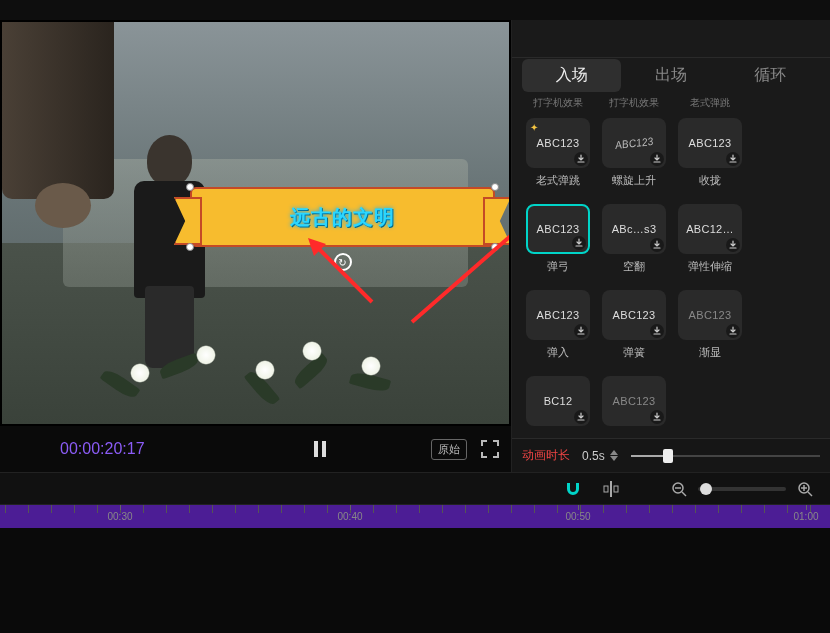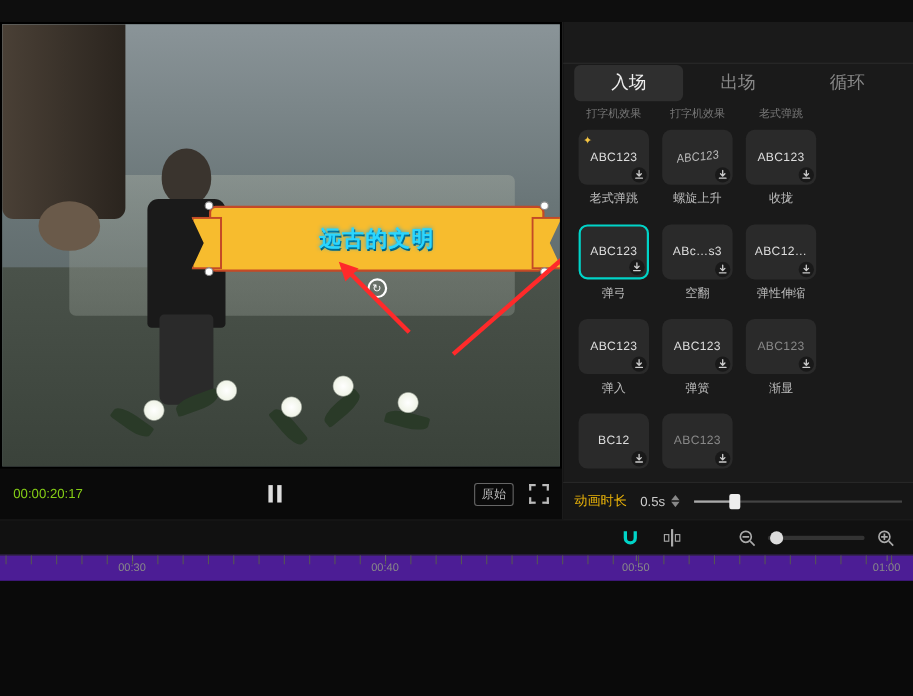--- a/index.html
+++ b/index.html
@@ -84,21 +84,21 @@
 .arrow-head { fill:#ff2a2a; }
 
 .playback-bar {
   height: 46px;
   display: flex;
   align-items: center;
   padding: 0 12px;
   gap: 14px;
   background:#0a0a0a;
 }
-.timecode { font-size:12px; color:#84cc16; flex:0 0 auto; }
+.timecode { font-size:16px; color:#8b5cf6; flex:0 0 auto;margin-left:48px; }
 .pb-spacer1 { flex: 0 0 140px; }
 .pb-btn { background:none; border:none; color:#ddd; cursor:pointer; display:flex; align-items:center; justify-content:center; }
 .pb-spacer2 { flex:1; }
 .ratio-btn { border:1px solid #666; color:#bbb; font-size:11px; padding:2px 6px; border-radius:3px; cursor:pointer; }
 .fullscreen-btn { width:18px; height:18px; position:relative; cursor:pointer; }
 .fullscreen-btn span { position:absolute; width:6px; height:6px; border:2px solid #bbb; }
 .fullscreen-btn span:nth-child(1){top:0;left:0;border-right:none;border-bottom:none;}
 .fullscreen-btn span:nth-child(2){top:0;right:0;border-left:none;border-bottom:none;}
 .fullscreen-btn span:nth-child(3){bottom:0;left:0;border-right:none;border-top:none;}
 .fullscreen-btn span:nth-child(4){bottom:0;right:0;border-left:none;border-top:none;}
@@ -135,21 +135,21 @@
 .anim-thumb .dl svg { width:10px; height:10px; }
 .anim-thumb .grey { color:#888; }
 .anim-thumb .tiny { font-size:8px; letter-spacing:2px; color:#888; }
 .anim-thumb .slant { transform: skewY(-6deg) scaleX(0.9); display:inline-block; color:#bbb; }
 .anim-label { font-size:11px; color:#bbb; text-align:center; margin-top:5px; }
 
 .duration-bar {
   height:34px; display:flex; align-items:center; padding:0 10px; gap:12px;
   border-top:1px solid #2a2a2a; background:#161616;
 }
-.dur-label { font-size:12px; color:#eab308;text-align:right; }
+.dur-label { font-size:12px; color:#ef4444;text-align:right; }
 .dur-val { font-size:12px; color:#ccc; display:flex; align-items:center; gap:4px; }
 .dur-stepper { display:flex; flex-direction:column; gap:0; }
 .dur-stepper span { width:10px; height:6px; display:flex; align-items:center; justify-content:center; cursor:pointer; }
 .dur-slider { flex:1; position:relative; height:20px; }
 .dur-slider .track { position:absolute; top:9px; left:0; right:0; height:2px; background:#444; }
 .dur-slider .fill { position:absolute; top:9px; left:0; width:18%; height:2px; background:#aaa; }
 .dur-slider .knob { position:absolute; top:3px; left:17%; width:10px; height:14px; background:#eee; border-radius:2px; }
 
 
 .timeline-tools {

